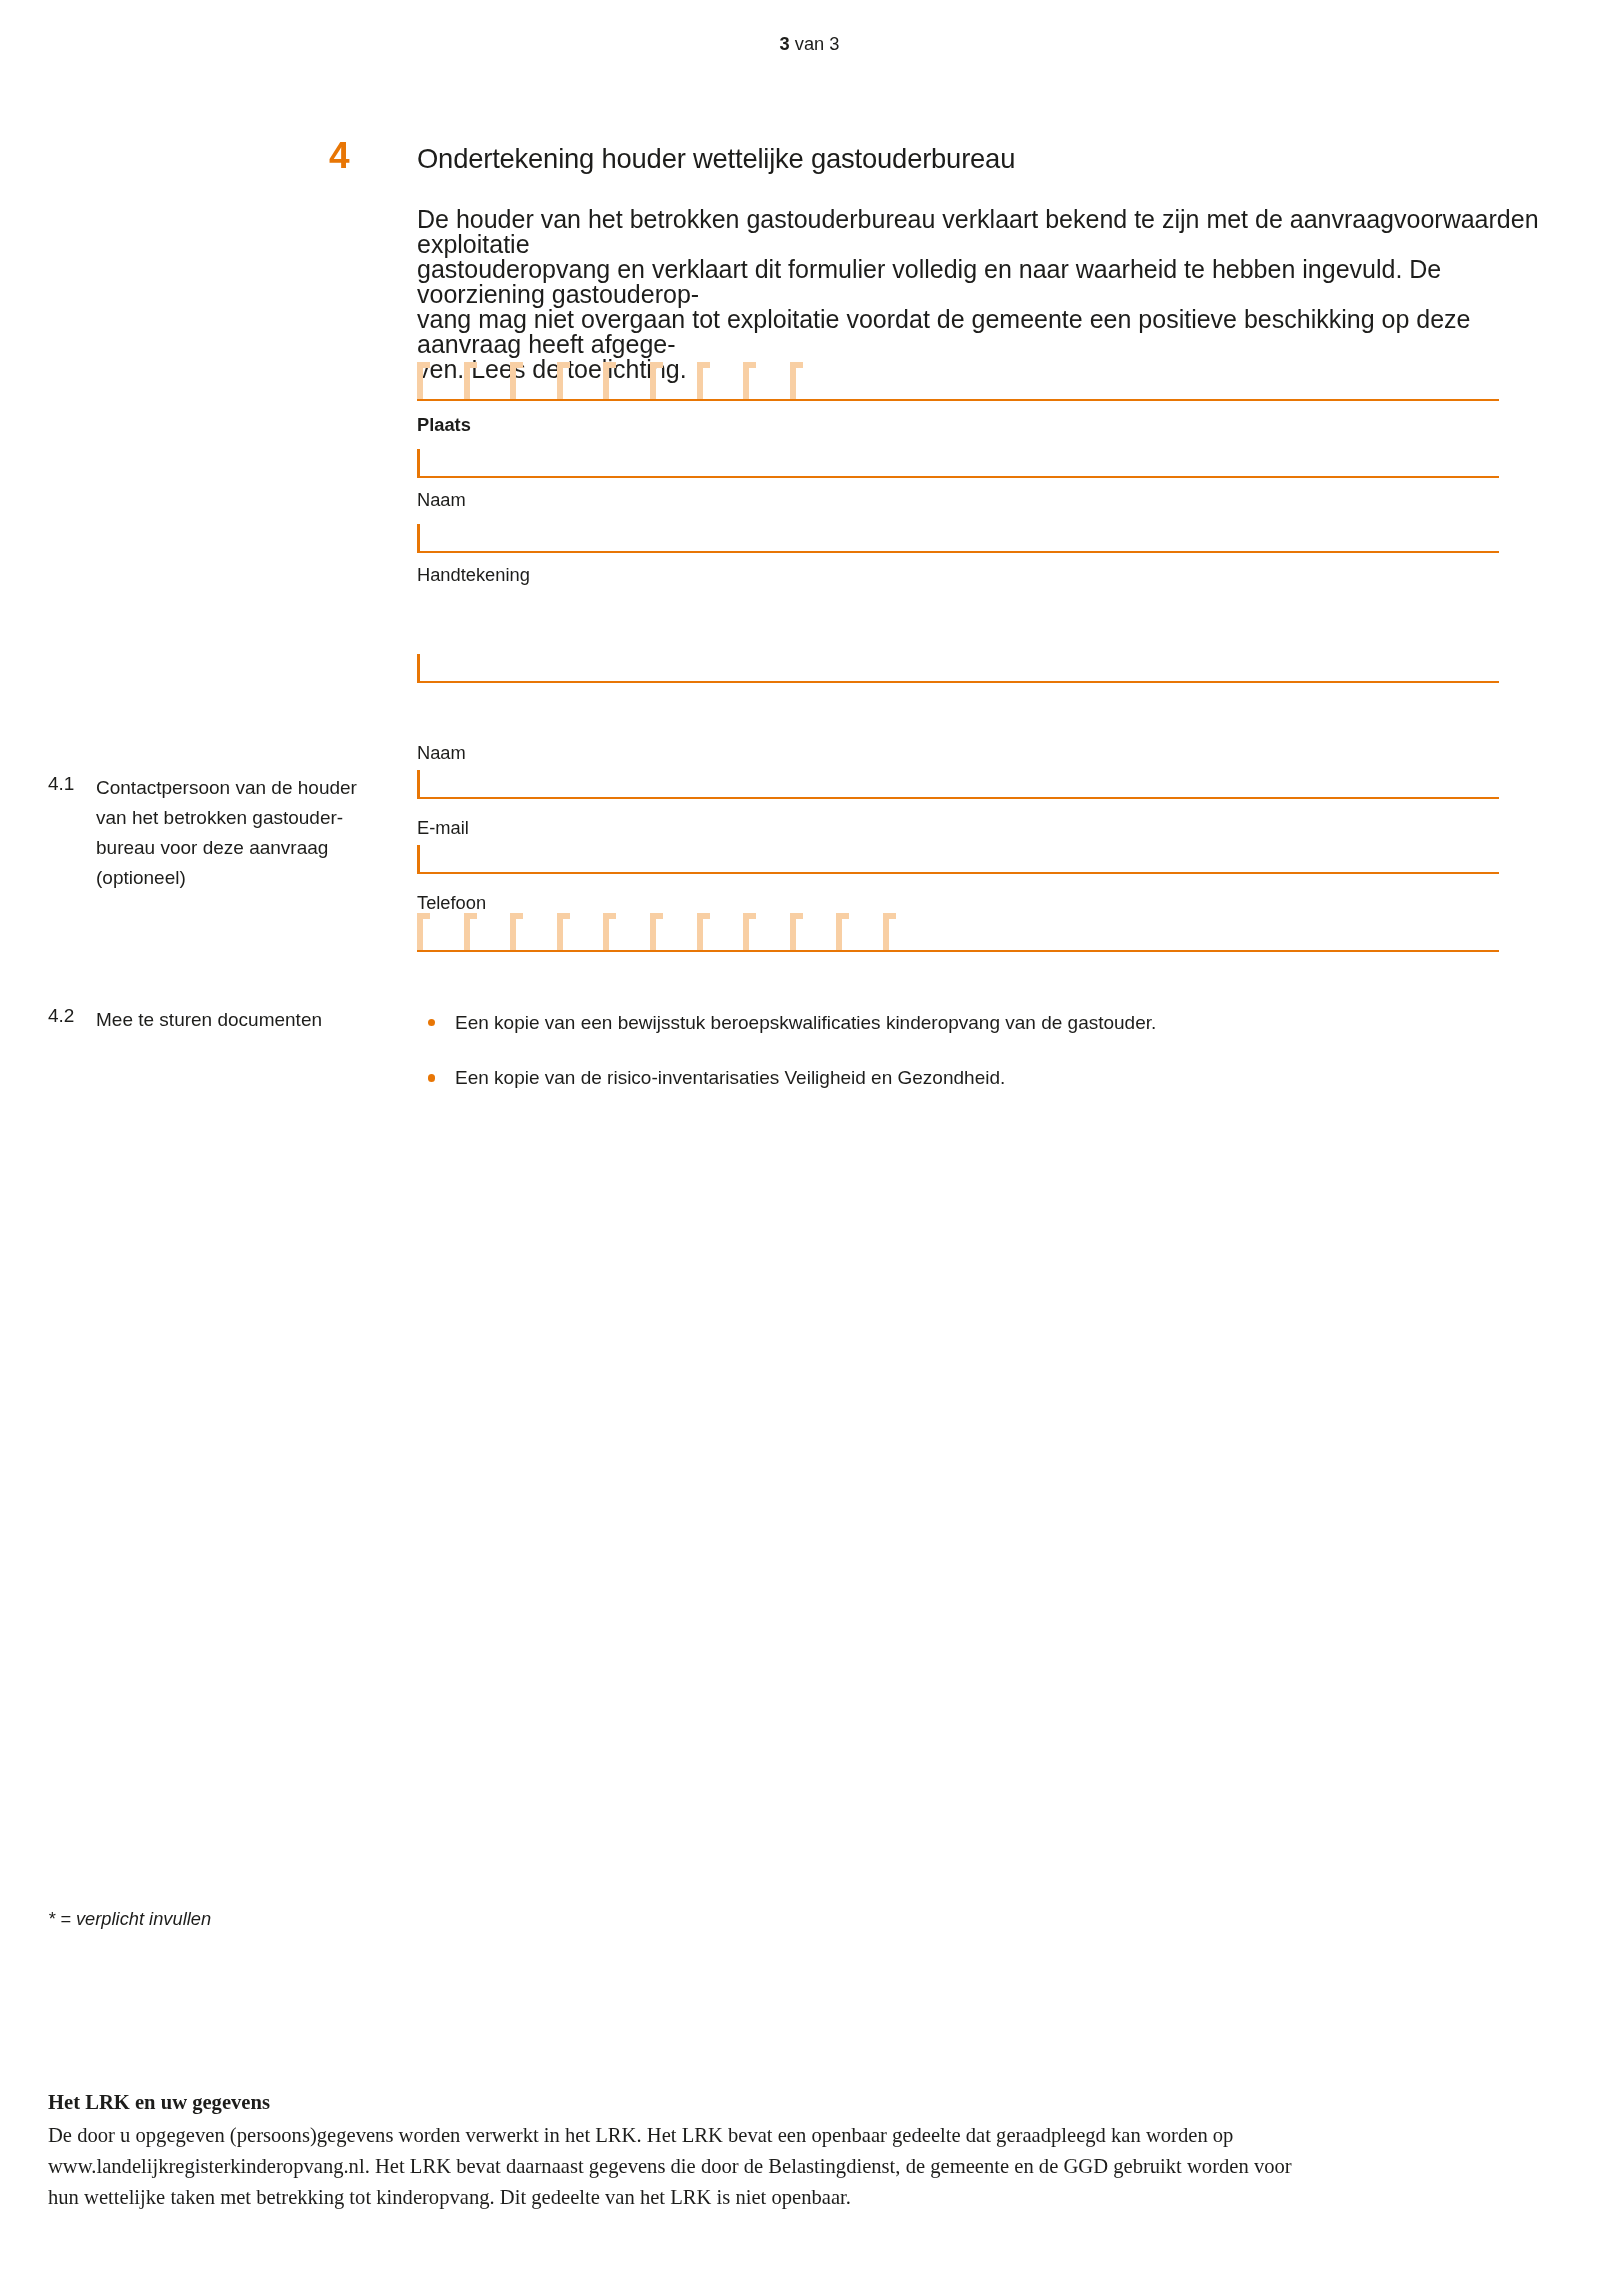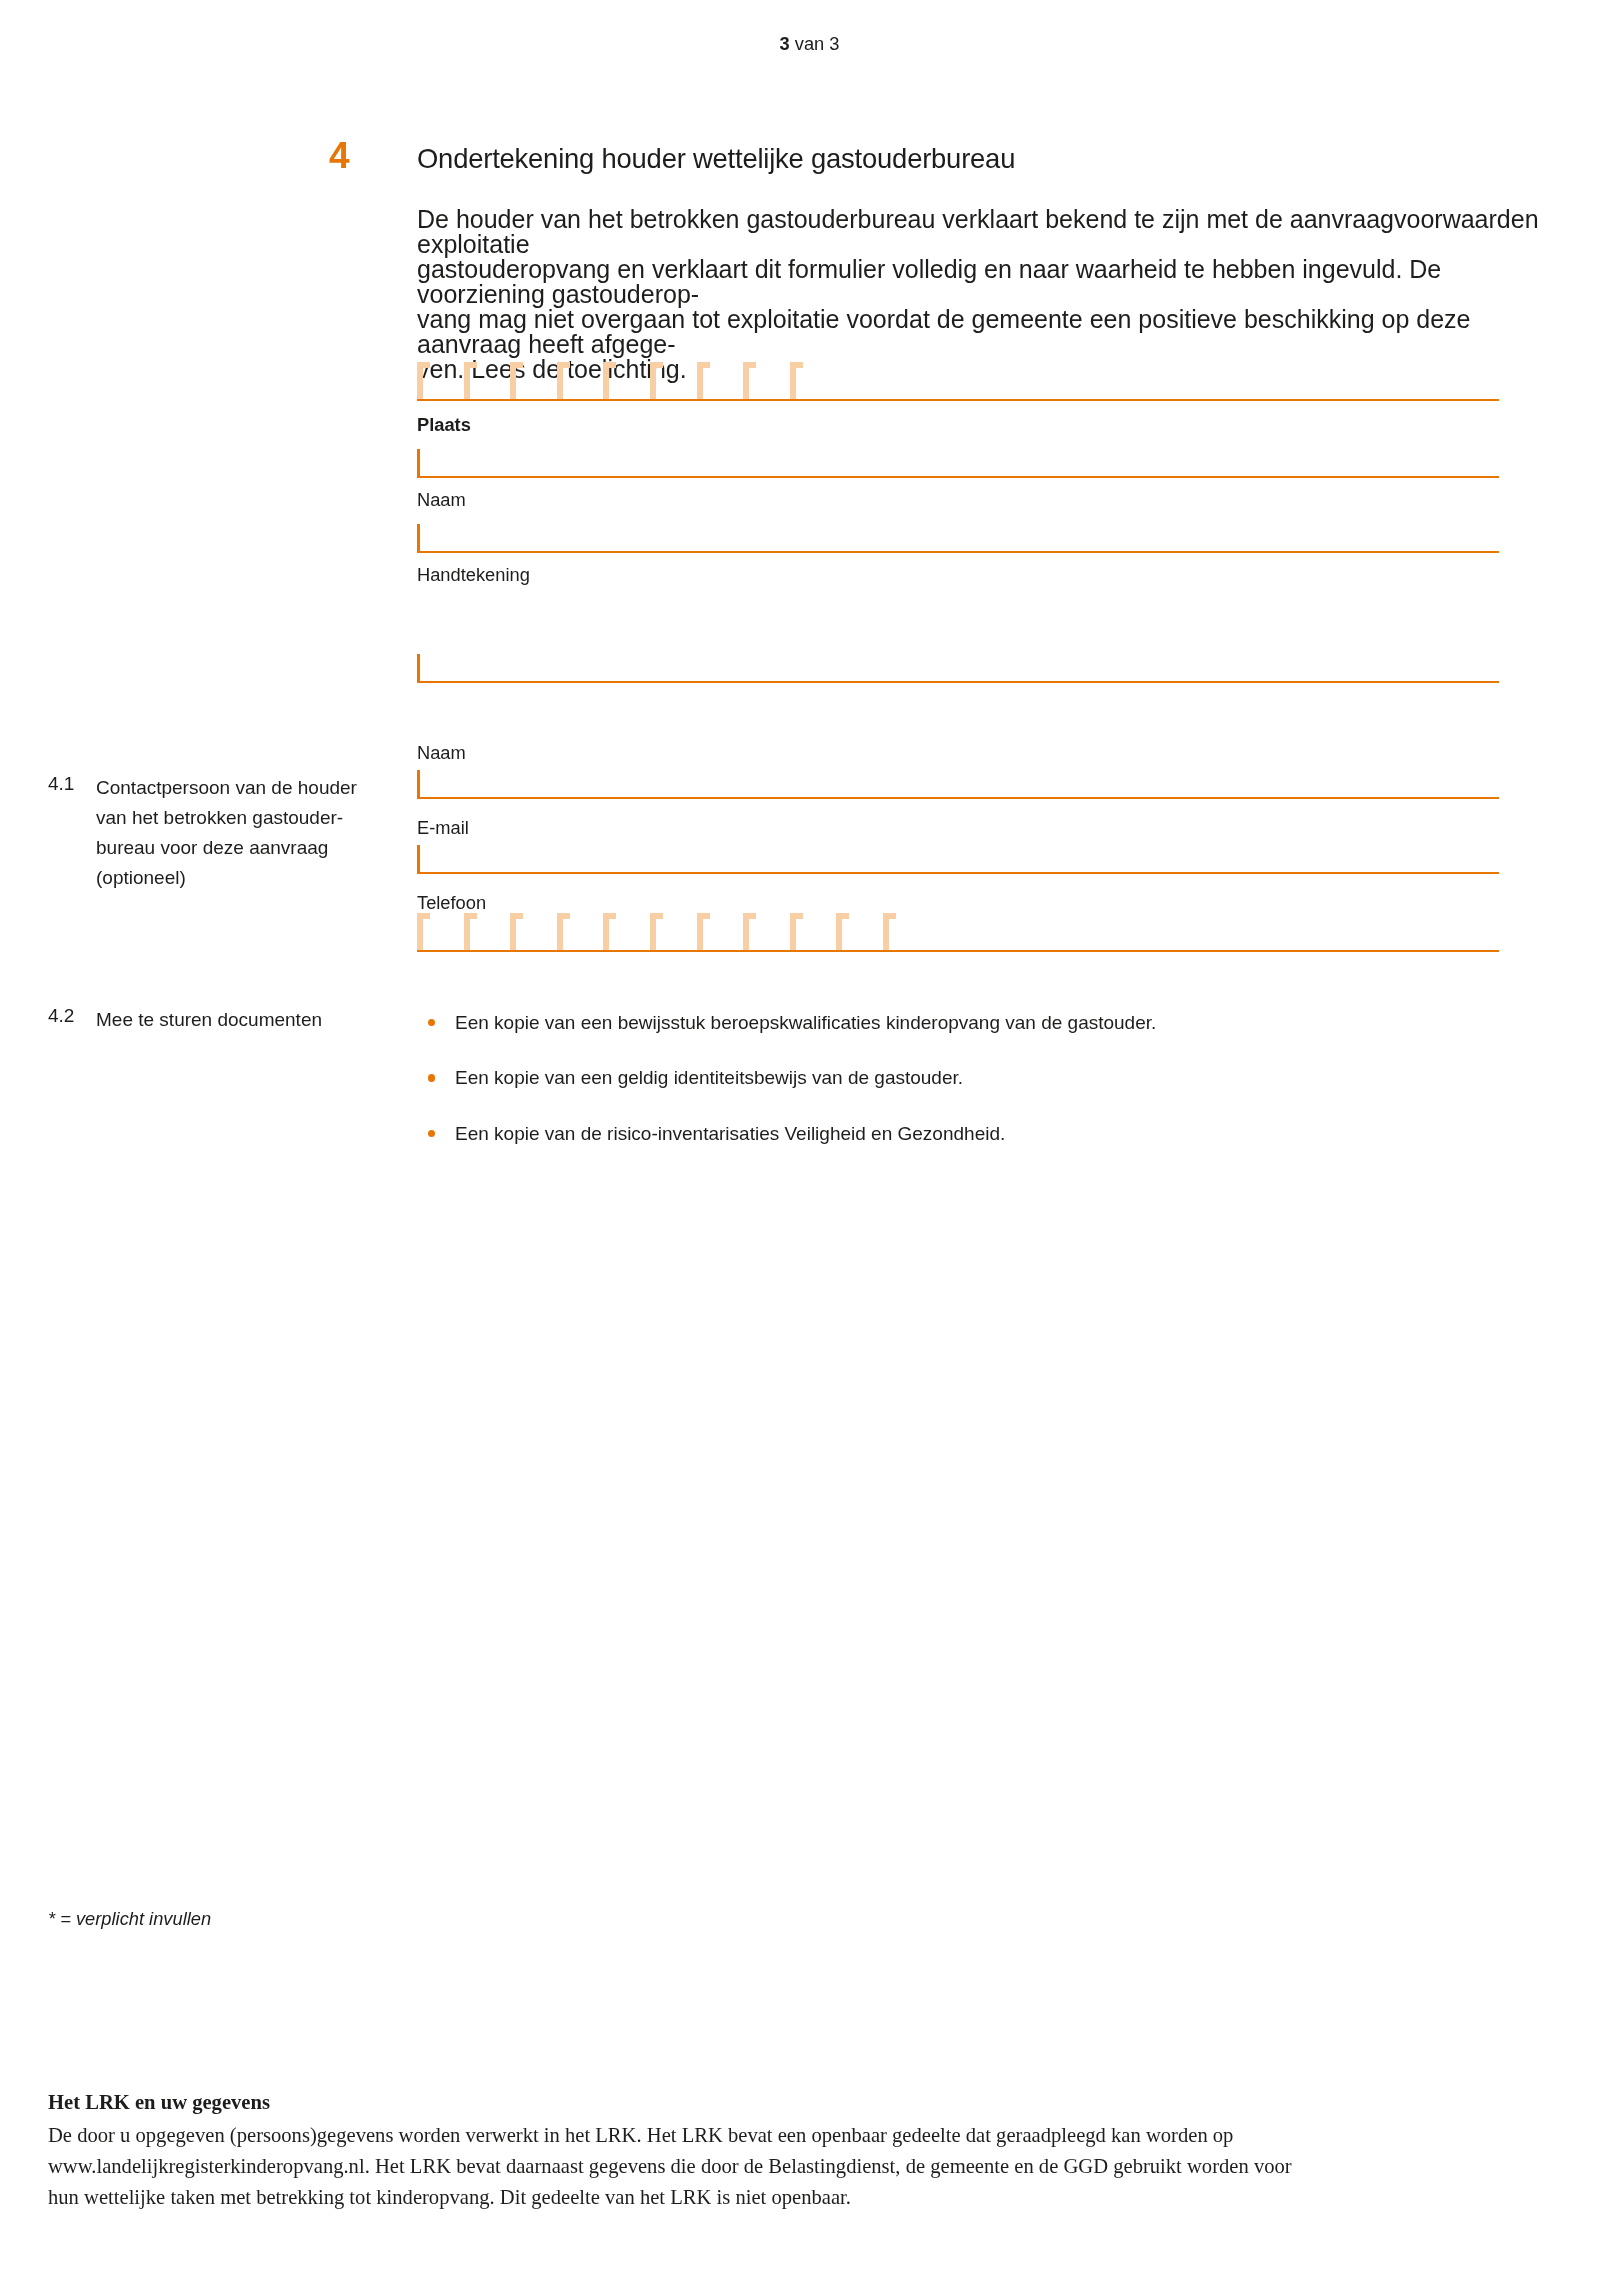--- a/index.html
+++ b/index.html
@@ -200,24 +200,20 @@
     <div class="side-text">Mee te sturen documenten</div>
   </div>
 
   <ul class="bullets">
     <li>
       <span class="bullet-dot"></span>
       <span class="bullet-text">Een kopie van een bewijsstuk beroepskwalificaties kinderopvang van de gastouder.</span>
     </li>
     <li>
       <span class="bullet-dot"></span>
-      <span class="bullet-text">Een kopie van een geldig identiteitsbewijs van de gastouder.</span>
-    </li>
-    <li>
-      <span class="bullet-dot"></span>
       <span class="bullet-text">Een kopie van de risico-inventarisaties Veiligheid en Gezondheid.</span>
     </li>
   </ul>
 
   <div class="required-note">* = verplicht invullen</div>
 
   <div class="footer">
     <h3>Het LRK en uw gegevens</h3>
     <div class="f-line">De door u opgegeven (persoons)gegevens worden verwerkt in het LRK. Het LRK bevat een openbaar gedeelte dat geraadpleegd kan worden op</div>
     <div class="f-line">www.landelijkregisterkinderopvang.nl. Het LRK bevat daarnaast gegevens die door de Belastingdienst, de gemeente en de GGD gebruikt worden voor</div>

